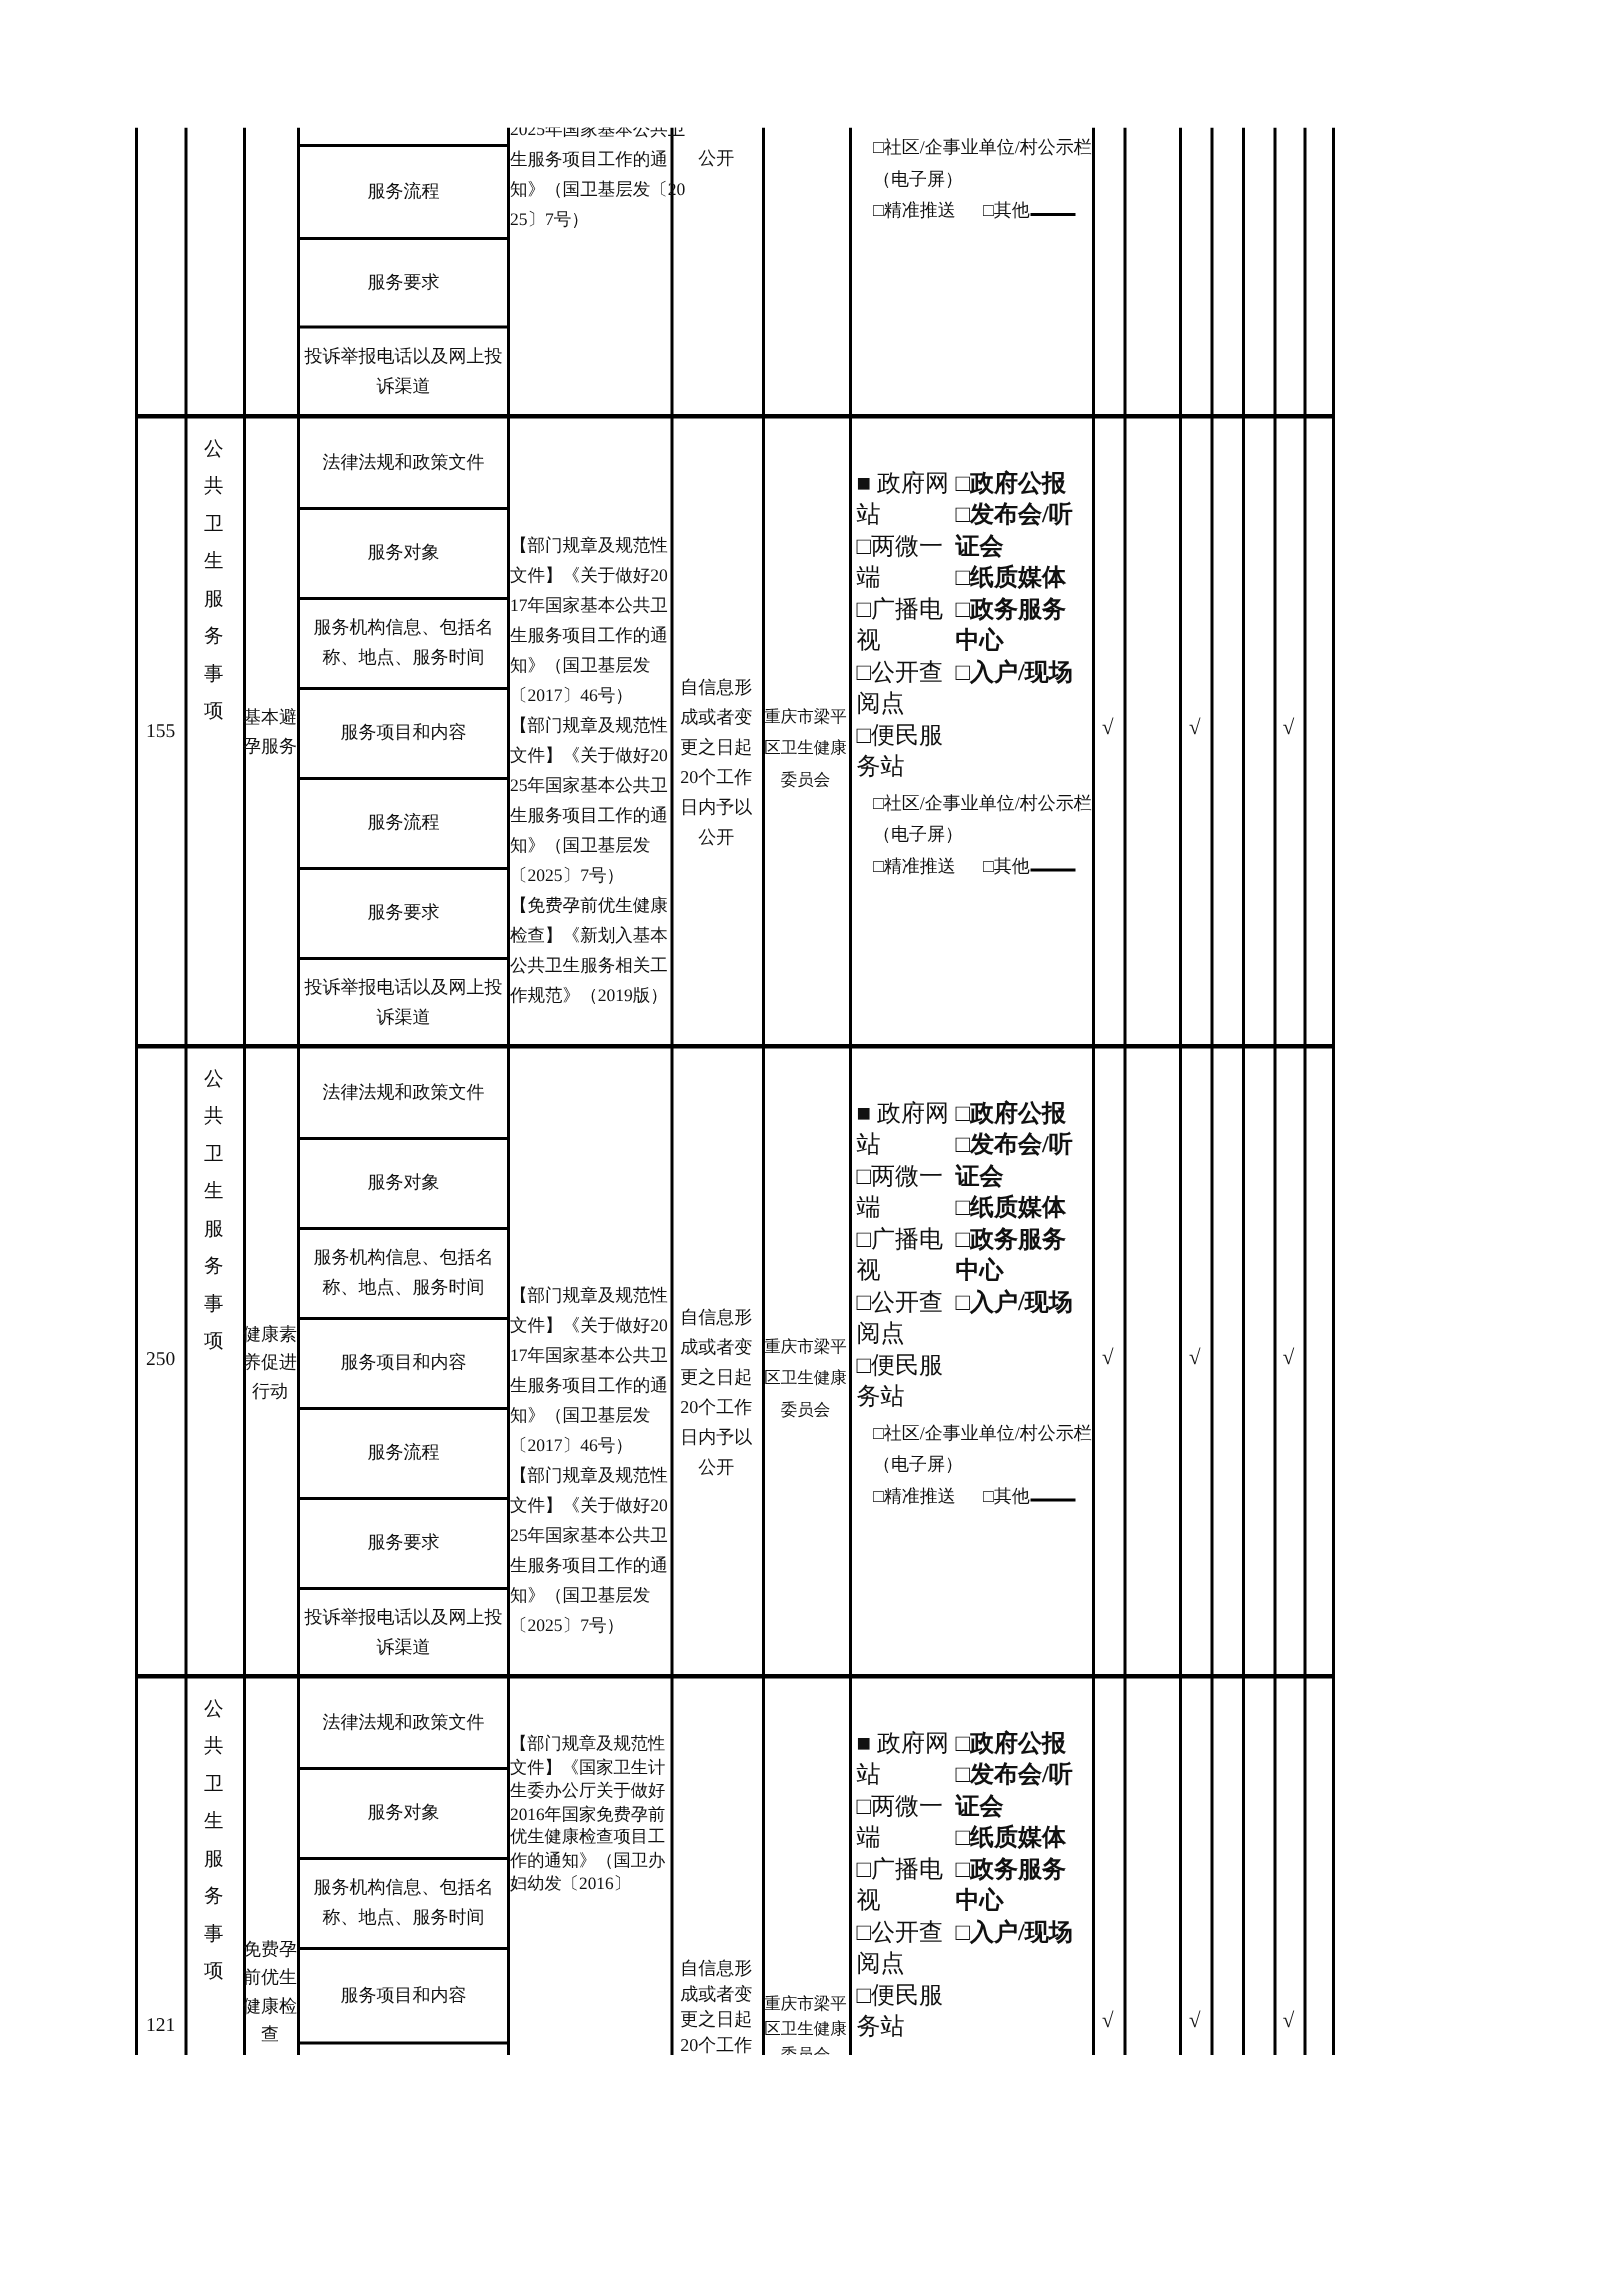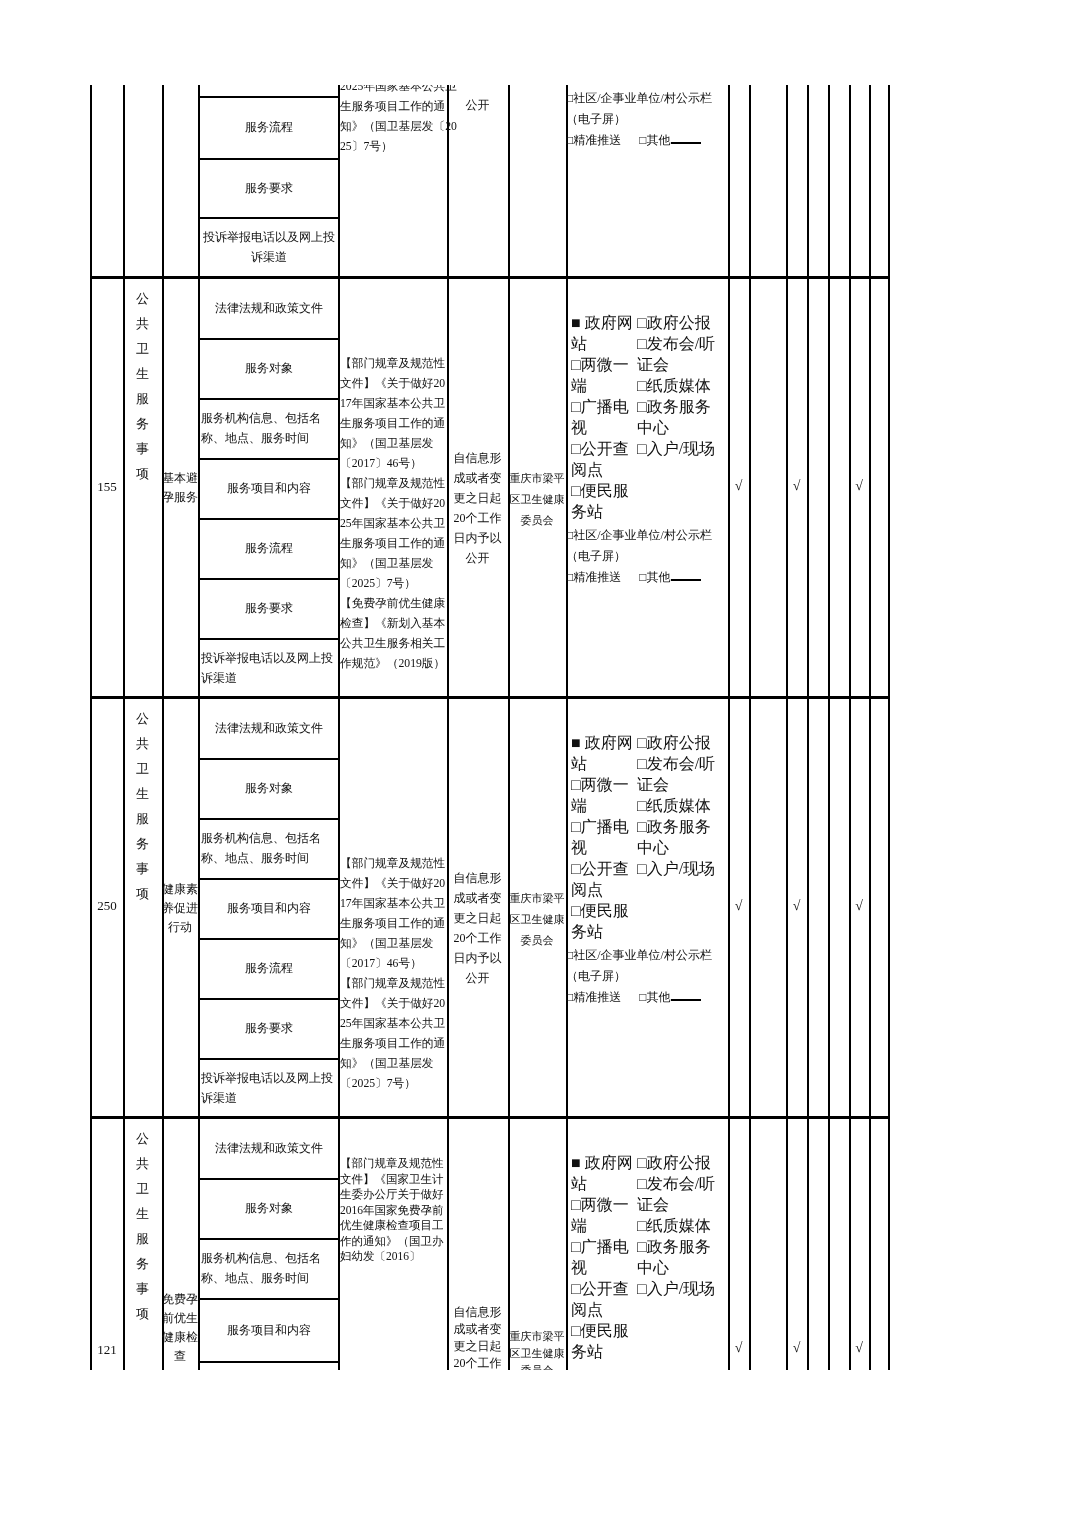--- a/index.html
+++ b/index.html
@@ -12,37 +12,37 @@
   .hm{position:absolute;left:0;width:800px;height:3px;background:#000;}
   
   .row{position:absolute;left:0;width:800px;height:420px;}
   .cell{position:absolute;word-break:break-all;}
   .c-num{left:0;width:34px;text-align:center;font-size:13px;}
   .c-cat{left:33px;width:39px;top:8px;}
   .vtxt{width:14px;margin:0 auto;font-size:13px;line-height:25px;text-align:center;word-break:break-all;}
   .c-svc{left:72px;width:36px;height:420px;display:flex;align-items:center;justify-content:center;
          font-size:12px;line-height:19px;text-align:center;}
   .c-sub{left:108px;width:142px;height:60px;display:flex;align-items:center;justify-content:center;
-         font-size:12px;line-height:20px;padding:0 3px;box-sizing:border-box;}
+         text-align:center;font-size:12px;line-height:20px;padding:0 3px;box-sizing:border-box;}
   .c-legal{left:250px;width:106px;height:420px;display:flex;flex-direction:column;justify-content:flex-end;
            padding-bottom:24px;box-sizing:border-box;font-size:11.7px;line-height:20px;text-align:left;}
   .c-legal p{margin:0;}
   .legal-157{display:block;justify-content:flex-start;padding-bottom:0;padding-top:38px;
              font-size:11.5px;line-height:15.5px;}
   .c-tim{left:357px;width:61px;top:170px;text-align:center;font-size:12px;line-height:20px;
          padding:0 4px;box-sizing:border-box;}
   .tim-157{top:186px;line-height:17px;}
   .c-unit{left:418px;width:58px;top:190px;text-align:center;font-size:11px;line-height:21px;}
   .unit-157{top:210px;line-height:17px;}
   .c-ch{left:476px;width:162px;height:420px;}
   .ch-top{position:absolute;top:34px;left:5px;display:flex;}
   .ch-col{font-size:16px;line-height:21px;word-break:break-all;}
   .ch-col-l{width:66px;}
-  .ch-col-r{width:87px;}
-  .ch-bottom{position:absolute;top:247px;left:0;width:154px;font-size:12px;line-height:21px;word-break:break-all;}
+  .ch-col-r{width:87px;font-weight:bold;}
+  .ch-bottom{position:absolute;top:247px;left:16px;width:154px;font-size:12px;line-height:21px;word-break:break-all;}
   .uline{display:inline-block;width:30px;height:10px;border-bottom:2px solid #000;}
   .sp{display:inline-block;width:18px;}
   .chk{position:absolute;width:21px;text-align:center;font-size:14px;line-height:16px;}
   
   .tp-sub{left:108px;width:142px;display:flex;align-items:center;justify-content:center;text-align:center;
           font-size:12px;line-height:20px;padding:0 3px;box-sizing:border-box;}
   .tp-legal{left:250px;width:121px;top:-8px;font-size:11.7px;line-height:20px;}
   .tp-tim{left:357px;width:61px;top:12px;text-align:center;font-size:12px;}
 </style>
 </head>

